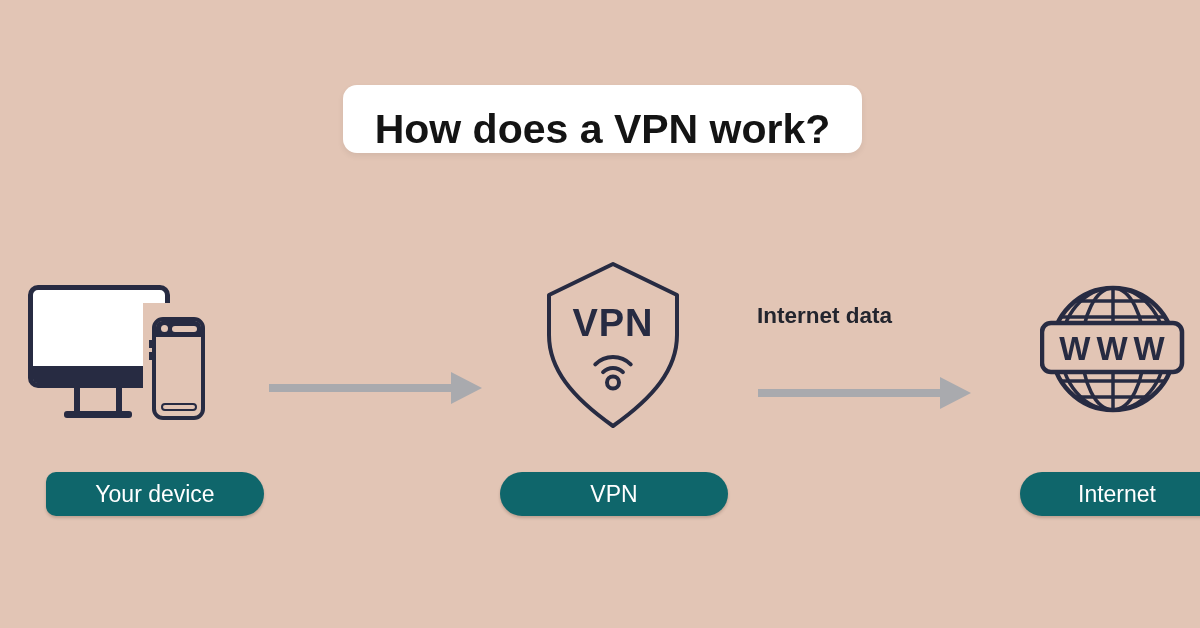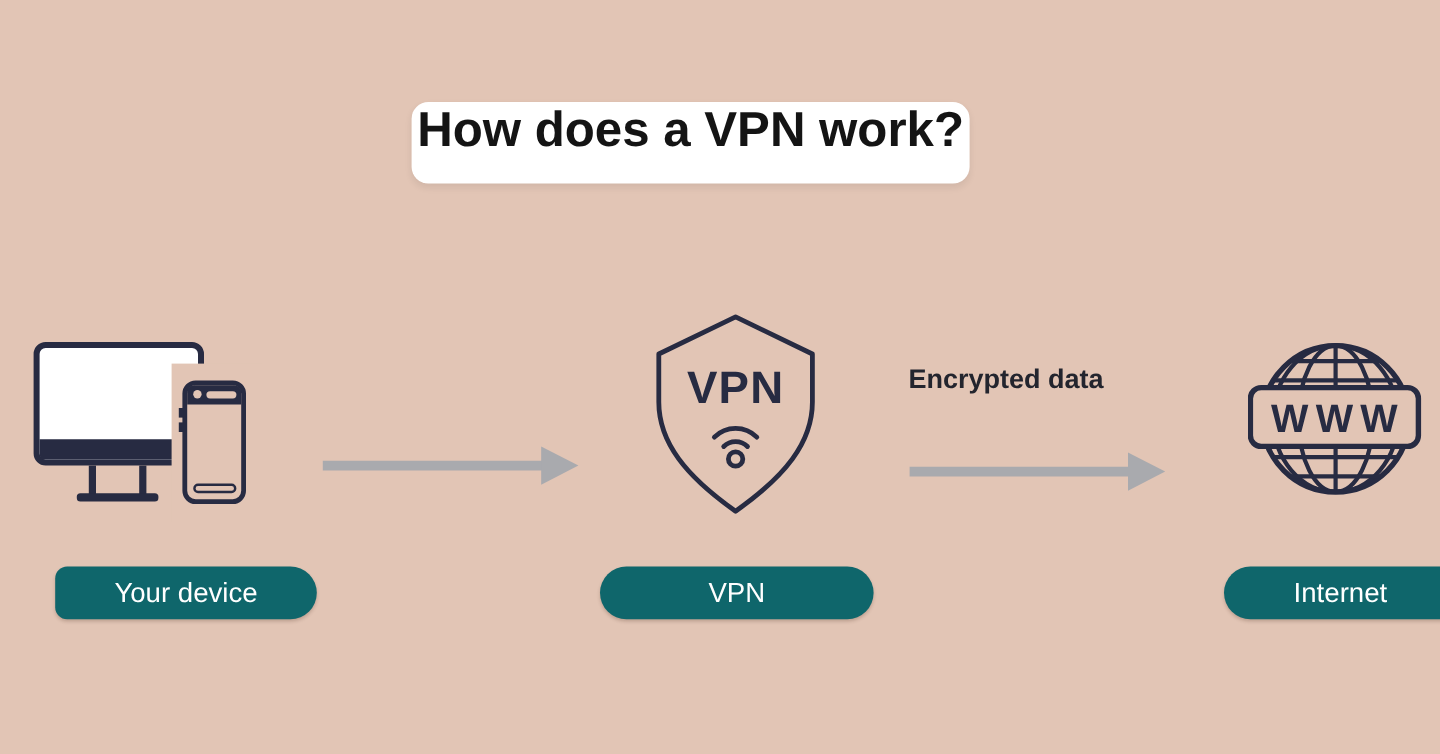--- a/index.html
+++ b/index.html
@@ -18,23 +18,23 @@
     background:var(--background);
   }
   .canvas{
     position:relative;
     width:1200px;height:628px;
     background:var(--background);
     overflow:hidden;
   }
   
   .title-box{
-    position:absolute;left:343px;top:85px;width:465px;height:68px;
+    position:absolute;left:343px;top:85px;width:519px;height:68px;
     background:var(--card-white);border-radius:14px;
-    display:flex;align-items:flex-start;justify-content:center;
+    display:flex;align-items:flex-end;justify-content:center;
     box-shadow:0 3px 6px rgba(0,0,0,0.07);
   }
   .title-box h1{
     font-size:41px;font-weight:700;color:var(--title-text);letter-spacing:0;
   }
   
   .monitor{
     position:absolute;left:28px;top:285px;width:142px;height:103px;
     border:5px solid var(--icon-navy);border-radius:10px;
     background:var(--card-white);
@@ -154,21 +154,21 @@
     <path class="outline shield-path" d="M73 6 L137 37 V77 C137 111 114 139 73 168 C32 139 9 111 9 77 V37 Z"></path>
     <text class="svg-label" x="73" y="78" text-anchor="middle" font-size="38" letter-spacing="1">VPN</text>
     <g>
       <path class="outline wifi-arc" d="M55.3 106.3 A25 25 0 0 1 90.7 106.3"></path>
       <path class="outline wifi-arc" d="M63.1 114.1 A14 14 0 0 1 82.9 114.1"></path>
       <circle class="outline wifi-dot" cx="73" cy="124.5" r="6"></circle>
     </g>
   </svg>
 
   <div class="flow-text flow-right">
-    <div><span class="b">Encrypted data</span></div>
+    <div><span class="b">Internet data</span></div>
   </div>
   <svg class="arrow arrow-right" width="215" height="34" viewBox="0 0 215 34">
     <line x1="1" y1="17" x2="184" y2="17"></line>
     <polygon points="183,1 214,17 183,33"></polygon>
   </svg>
 
   <svg class="globe-svg" width="148" height="140" viewBox="0 0 148 140">
     <circle class="outline globe-ring" cx="73" cy="68" r="61"></circle>
     <line class="outline globe-line" x1="73" y1="8" x2="73" y2="128"></line>
     <ellipse class="outline globe-line" cx="73" cy="68" rx="31" ry="61"></ellipse>

